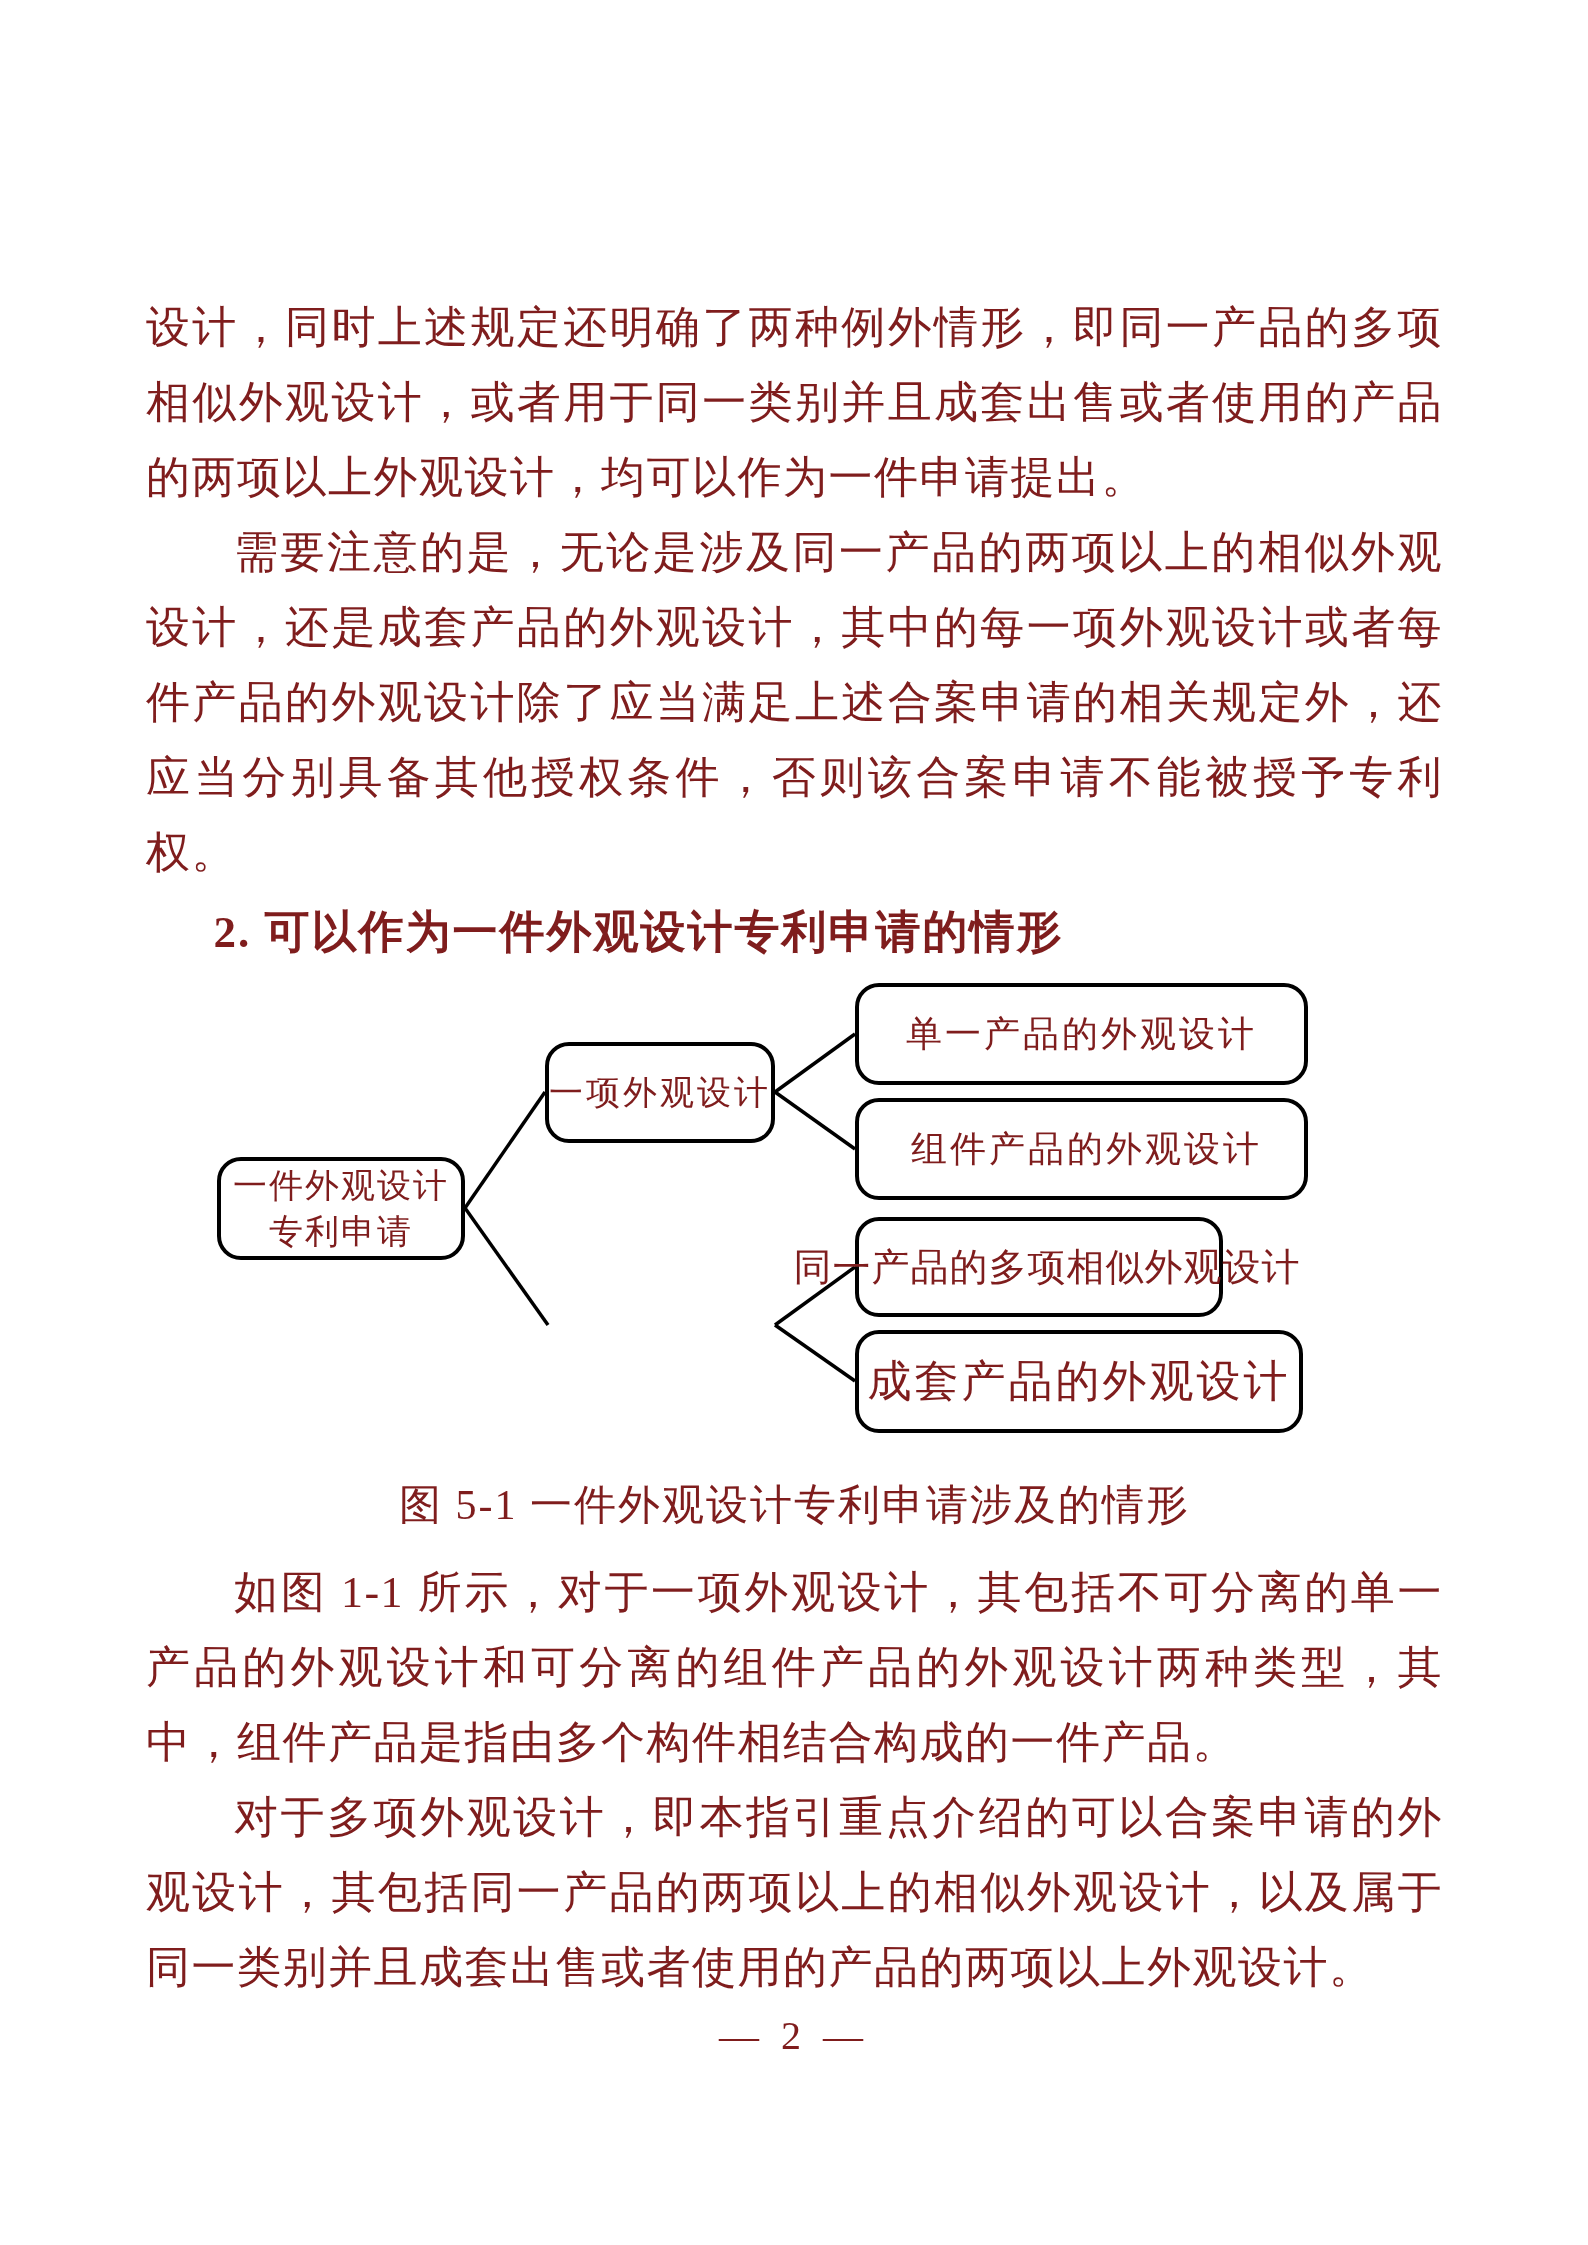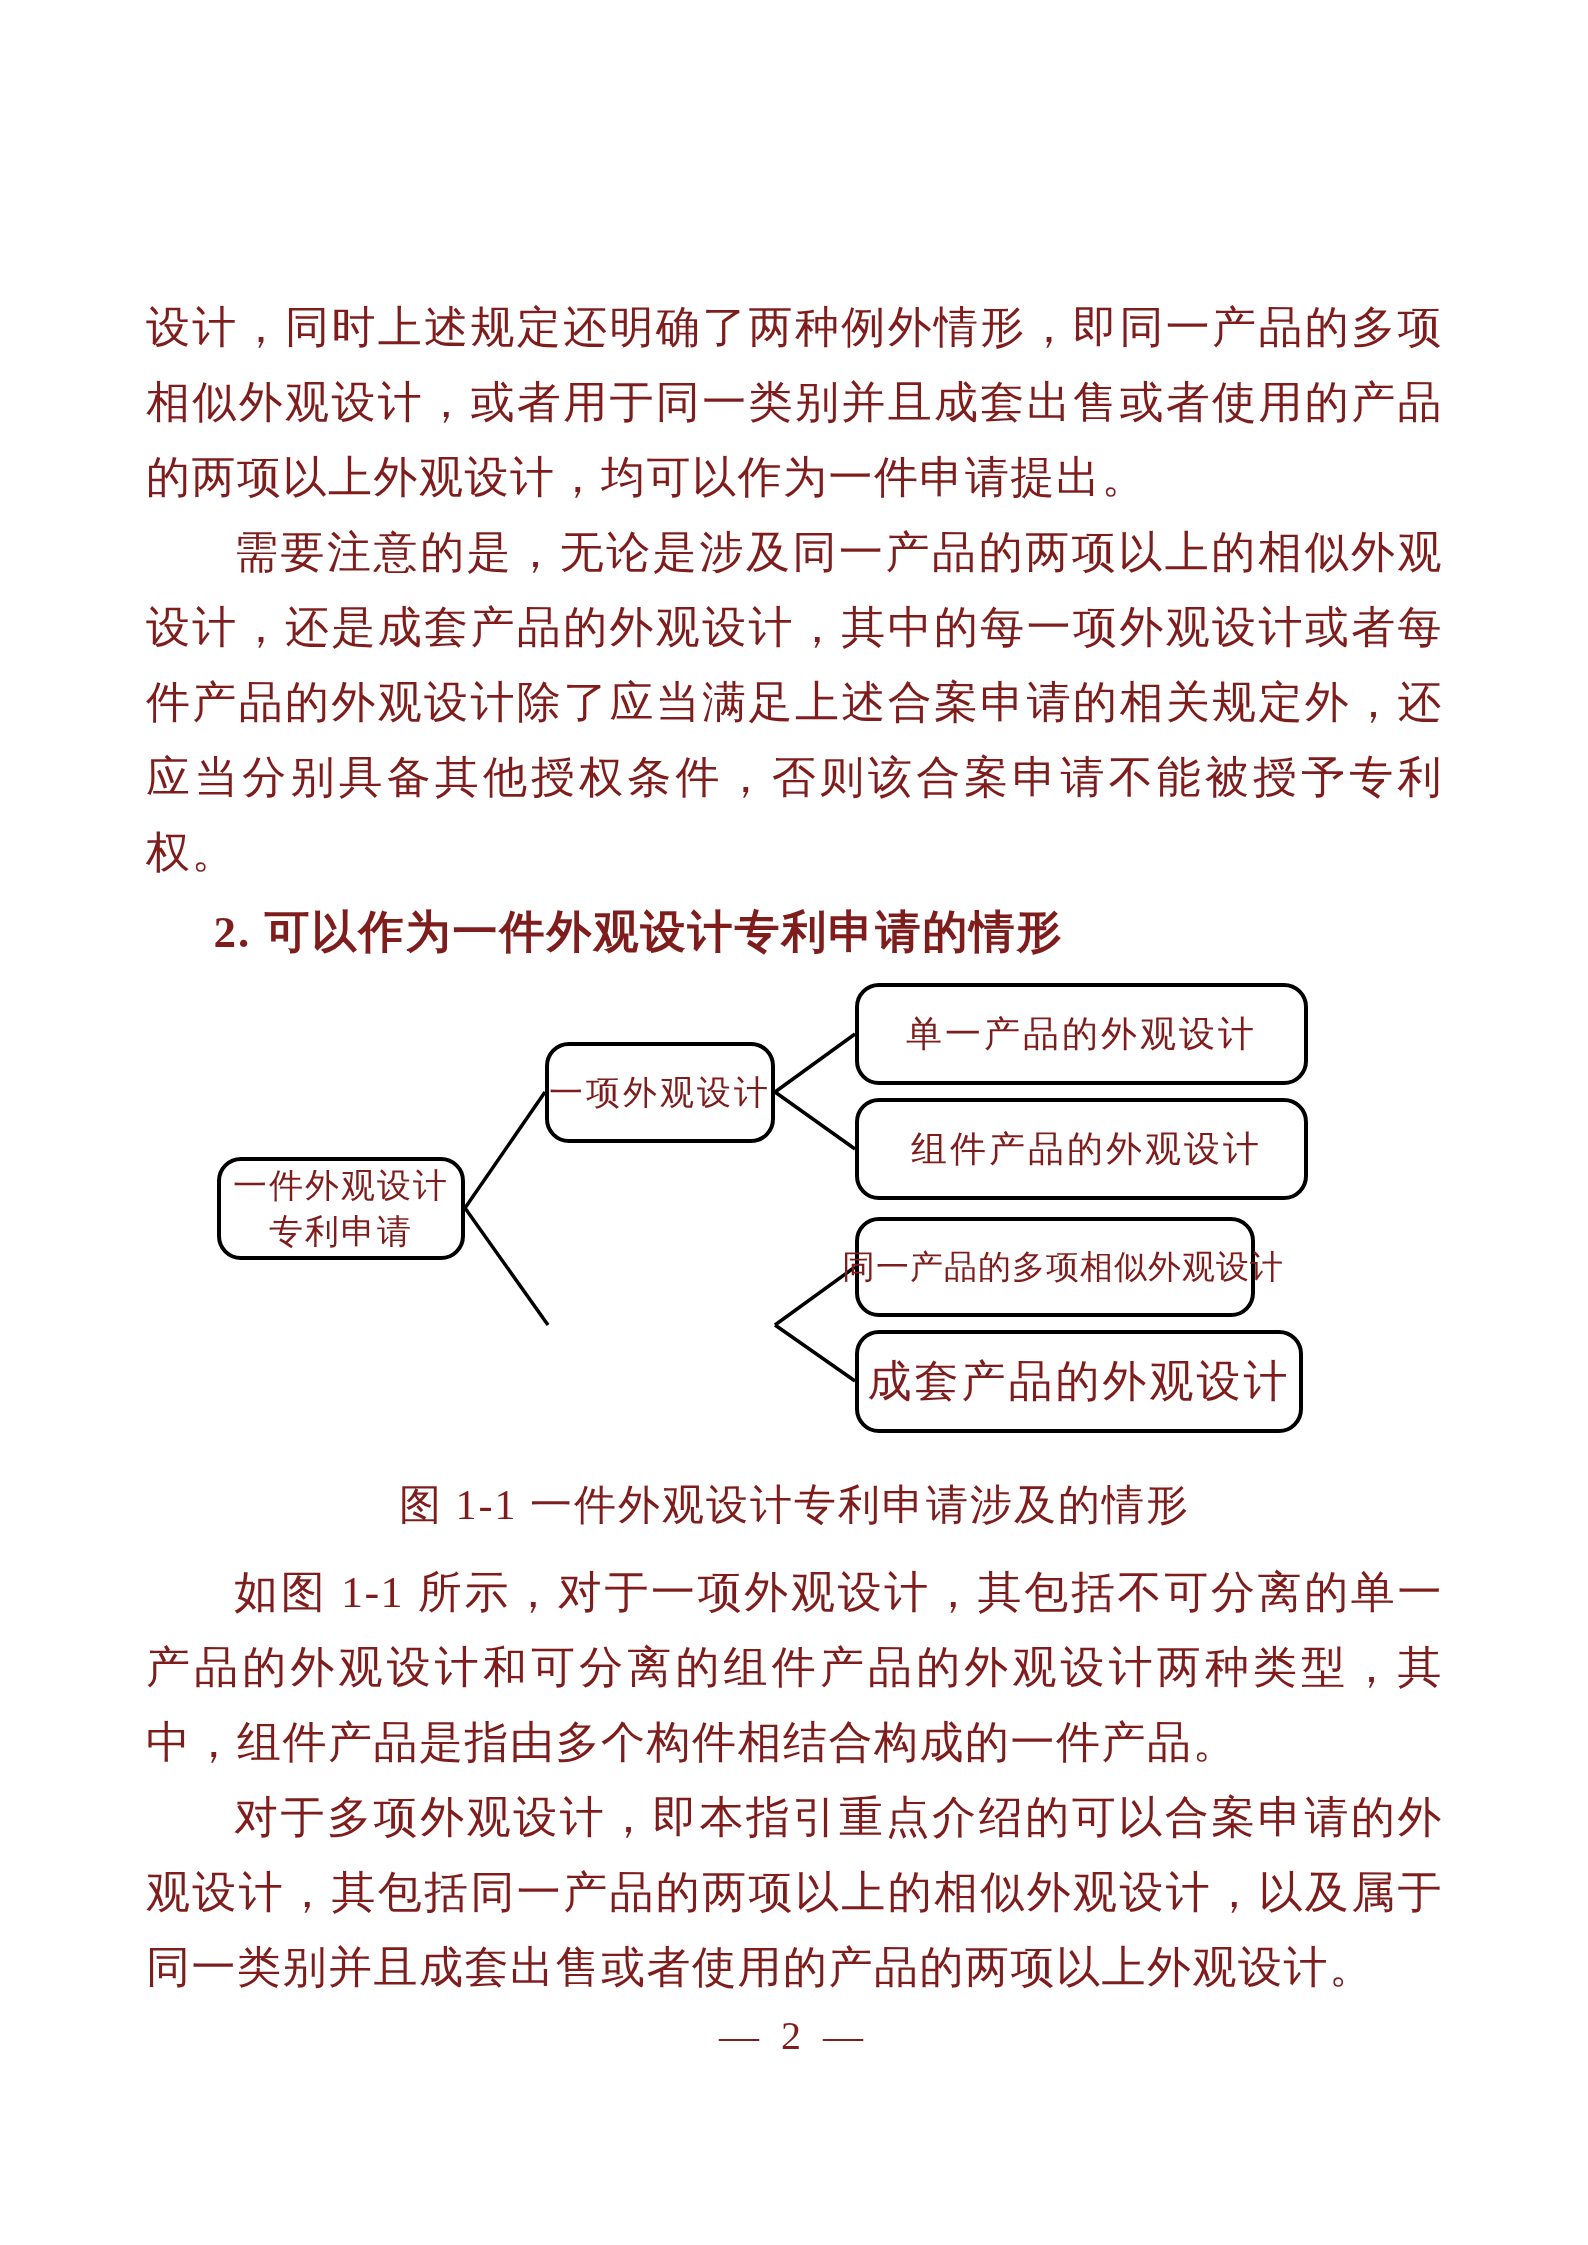--- a/index.html
+++ b/index.html
@@ -51,21 +51,21 @@
     align-items:center;
     justify-content:center;
     text-align:center;
     white-space:nowrap;
   }
   .node-root   { left:71px;  top:182px; width:248px; height:103px; font-size:34px; letter-spacing:2px; line-height:1.35; }
   .node-b1     { left:399px; top:67px;  width:230px; height:101px; font-size:34px; letter-spacing:3px; }
   .node-b2     { left:402px; top:300px; width:227px; height:100px; font-size:34px; letter-spacing:3px; }
   .node-l1     { left:709px; top:8px;   width:453px; height:102px; font-size:36px; letter-spacing:3px; }
   .node-l2     { left:709px; top:123px; width:453px; height:102px; font-size:36px; letter-spacing:3px;padding-left:10px; }
-  .node-l3     { left:709px; top:242px; width:400px; height:100px; font-size:33px; letter-spacing:1px;padding-left:16px; }
+  .node-l3     { left:709px; top:242px; width:368px; height:100px; font-size:38px; letter-spacing:1px;padding-left:16px; }
   .node-l4     { left:709px; top:355px; width:448px; height:103px; font-size:44px; letter-spacing:3px; }
   .figure-caption {
     margin:30px 0 0 0;
     font-size:42px;
     line-height:60px;
     letter-spacing:2px;
     text-align:center;
   }
   .after-figure { margin-top:20px; }
   .footer {
@@ -113,21 +113,21 @@
       <div class="node node-l1">单一产品的外观设计</div>
 
       <div class="node node-l2">组件产品的外观设计</div>
 
       <div class="node node-l3">同一产品的多项相似外观设计</div>
 
       <div class="node node-l4">成套产品的外观设计</div>
 
     </div>
 
-    <p class="figure-caption">图 1-1 一件外观设计专利申请涉及的情形</p>
+    <p class="figure-caption">图 5-1 一件外观设计专利申请涉及的情形</p>
 
     <p class="body-para indent after-figure">如图 1-1 所示，对于一项外观设计，其包括不可分离的单一产品的外观设计和可分离的组件产品的外观设计两种类型，其中，组件产品是指由多个构件相结合构成的一件产品。</p>
 
     <p class="body-para indent">对于多项外观设计，即本指引重点介绍的可以合案申请的外观设计，其包括同一产品的两项以上的相似外观设计，以及属于同一类别并且成套出售或者使用的产品的两项以上外观设计。</p>
 
   </div>
 
   <div class="footer">— 2 —</div>
 
 </div>

